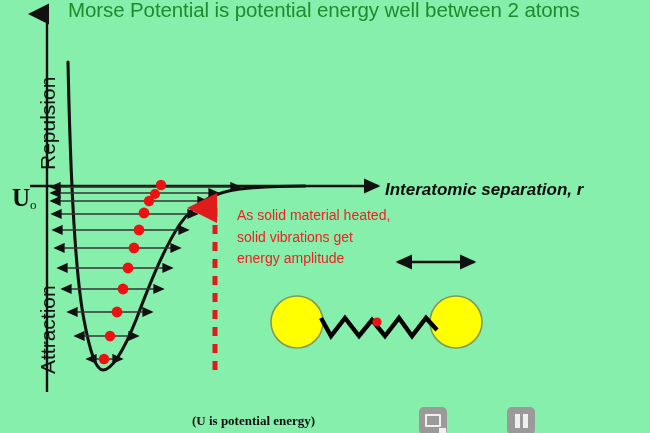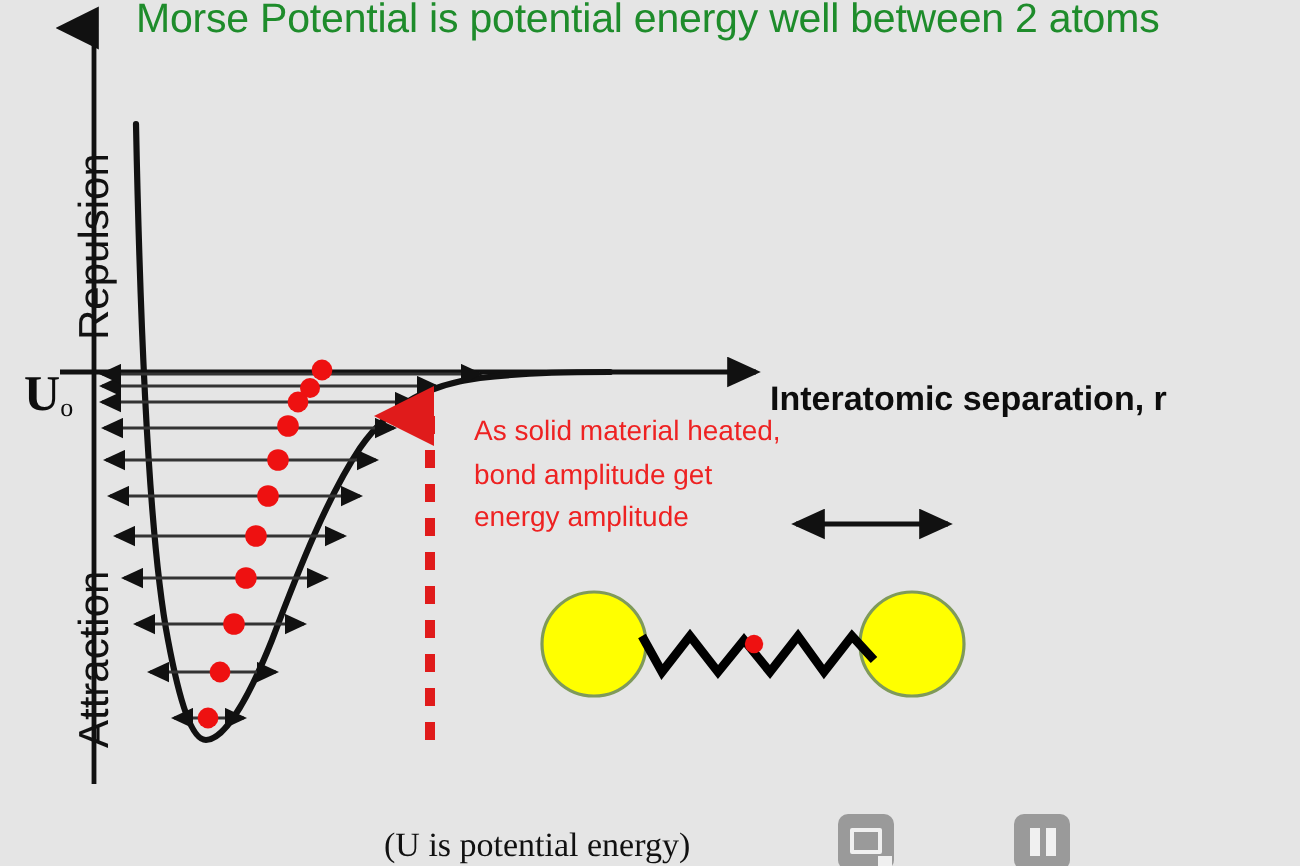--- a/index.html
+++ b/index.html
@@ -4,21 +4,21 @@
 <style>
   html, body {
     margin: 0;
     padding: 0;
     background: #ffffff;
   }
   #stage {
     position: relative;
     width: 650px;
     height: 433px;
-    background: #e5e5e5;
+    background: #86efac;
     overflow: hidden;
     font-family: "Liberation Sans", sans-serif;
   }
   #stage svg.layer {
     position: absolute;
     left: 0;
     top: 0;
     width: 650px;
     height: 433px;
   }
@@ -58,45 +58,46 @@
     font-size: 13px;
     font-weight: normal;
     vertical-align: baseline;
     position: relative;
     top: 3px;
     left: 0px;
   }
   .x-axis-label {
     position: absolute;
     left: 385px;
-    top: 190px;
+    top: 180px;
     font-size: 17px;
     font-weight: bold;
     color: #0d0d0d;
     white-space: nowrap;
     font-family: "Liberation Sans", sans-serif;
+    font-style: italic;
   }
   .note {
     position: absolute;
     left: 237px;
     top: 205px;
     font-size: 14px;
     color: #ee2222;
     line-height: 21.5px;
     white-space: nowrap;
     font-family: "Liberation Sans", sans-serif;
   }
   .note div { height: 21.5px; }
   .footnote {
     position: absolute;
     left: 192px;
     top: 413px;
     font-family: "Liberation Serif", serif;
-    font-weight: normal;
-    font-size: 17px;
+    font-weight: bold;
+    font-size: 13px;
     color: #111;
     white-space: nowrap;
   }
   .ctrl-btn {
     position: absolute;
     width: 28px;
     height: 28px;
     border-radius: 5px;
     background: #9a9a9a;
     top: 407px;
@@ -219,21 +220,21 @@
   <div class="axis-label-rot" id="label-attraction">Attraction</div>
 
   <div class="u0">
     <span>U</span><sub>o</sub>
   </div>
 
   <div class="x-axis-label">Interatomic  separation, r</div>
 
   <div class="note">
     <div>As solid material heated,</div>
-    <div>bond amplitude get</div>
+    <div>solid vibrations get</div>
     <div>energy amplitude</div>
   </div>
 
   <div class="footnote">(U is potential energy)</div>
 
   <div class="ctrl-btn" id="btn-pip">
     <div class="pip-outer"></div>
     <div class="pip-inner"></div>
   </div>
   <div class="ctrl-btn" id="btn-pause">

